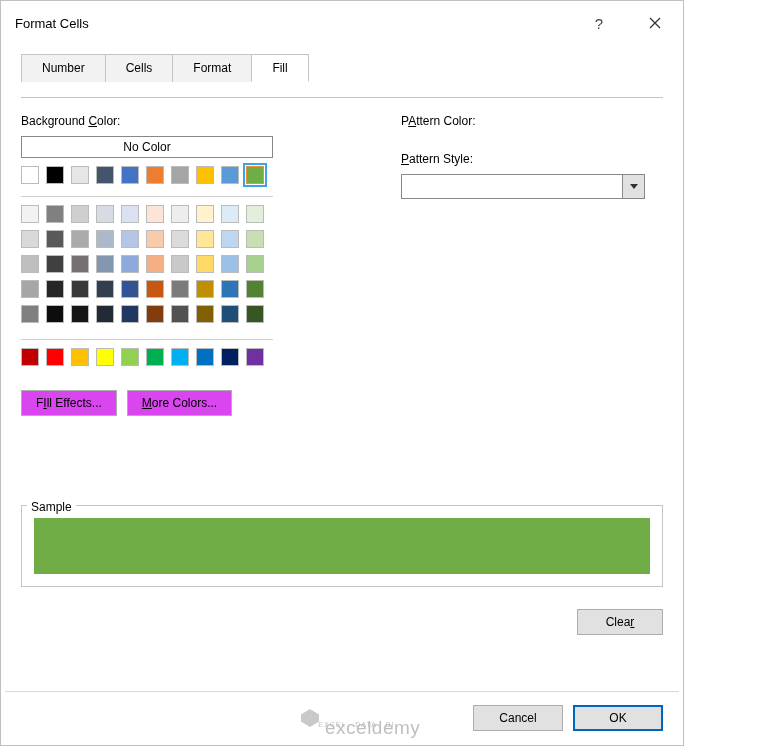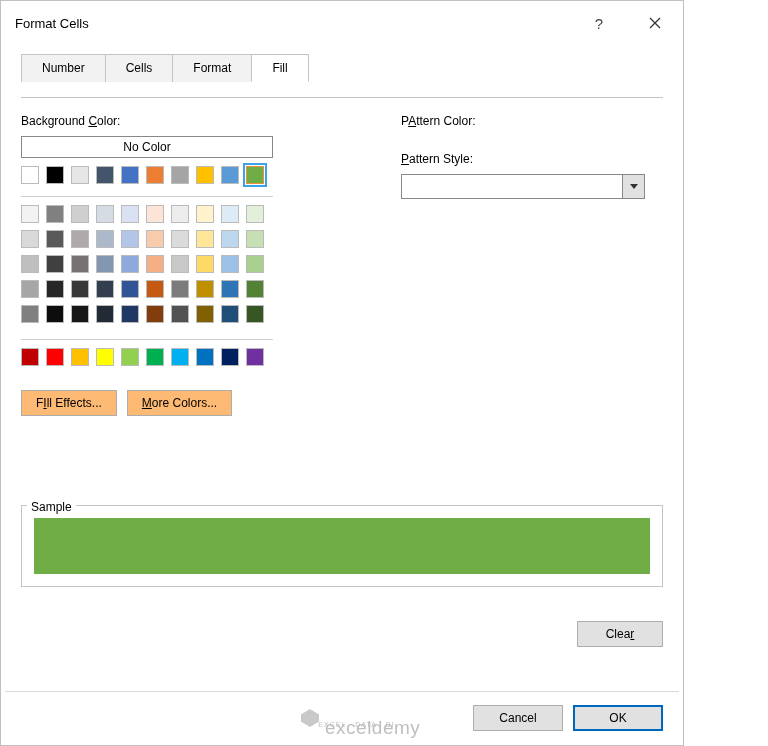--- a/index.html
+++ b/index.html
@@ -27,33 +27,33 @@
   .palette-row1 { display:flex; gap:7px; margin-bottom:12px; }
   .swatch { width:18px; height:18px; border:1px solid #bbb; cursor:pointer; }
   .swatch.selected { outline:2px solid #3da3e8; outline-offset:1px; border:1px solid #e8933b; }
   .divider { width:252px; height:1px; background:#d0d0d0; margin-bottom:8px; }
   .palette-grid { display:flex; flex-direction:column; gap:7px; margin-bottom:16px; }
   .grid-row { display:flex; gap:7px; }
 
   .std-row { display:flex; gap:7px; margin-bottom:24px; }
 
   .btnrow { display:flex; gap:10px; }
-  .btn { border:1px solid #adadad; background:#fdba74; padding: 5px 14px; font-size:12px; cursor:pointer; }
+  .btn { border:1px solid #adadad; background:#d946ef; padding: 5px 14px; font-size:12px; cursor:pointer; }
 
   .dropdown { width: 244px; height: 25px; border:1px solid #888; display:flex; align-items:center; position:relative; background:#fff; }
   .dropdown .ddtext { flex:1; text-align:center; font-size:12px; }
   .dropdown .ddbtn { width:22px; height:23px; border-left:1px solid #888; background:#e1e1e1; display:flex; align-items:center; justify-content:center; cursor:pointer; }
   .chev { width:0; height:0; border-left:4px solid transparent; border-right:4px solid transparent; border-top:5px solid #333; }
 
   .sample-group { position:absolute; left:20px; right:20px; top:490px; }
   .sample-label { background:#fff; position:relative; top:9px; left:6px; padding:0 4px; display:inline-block; font-size:12px; }
   .sample-box { border:1px solid #c4c4c4; padding:12px; }
   .sample-fill { width:100%; height:56px; }
 
-  .clear-area { position:absolute; right:20px; top:608px;margin-top:12px; }
+  .clear-area { position:absolute; right:20px; top:608px; }
   .clear-btn { border:1px solid #adadad; background:#e1e1e1; padding:5px 0; width:86px; font-size:12px; cursor:pointer; text-align:center; }
 
   .hr { position:absolute; left:4px; right:4px; top:690px; height:1px; background:#d8d8d8; }
   .footer { position:absolute; right:20px; top:704px; display:flex; gap:10px; }
   .foot-btn { width:90px; border:1px solid #adadad; background:#e1e1e1; padding:5px 0; font-size:12px; cursor:pointer; text-align:center; }
   .foot-btn.primary { border:2px solid #0067c0; background:#e1e1e1; padding:4px 0; }
 
   .watermark { position:absolute; left:300px; top:696px; color:#bfbfbf; font-family: Arial, sans-serif; display:flex; align-items:center; gap:6px; }
   .watermark .wm-main { font-size:19px; letter-spacing:0.5px;margin-top:20px; }
   .watermark .wm-sub { font-size:7px; letter-spacing:1px; position:relative; top:6px; left:-108px; }

